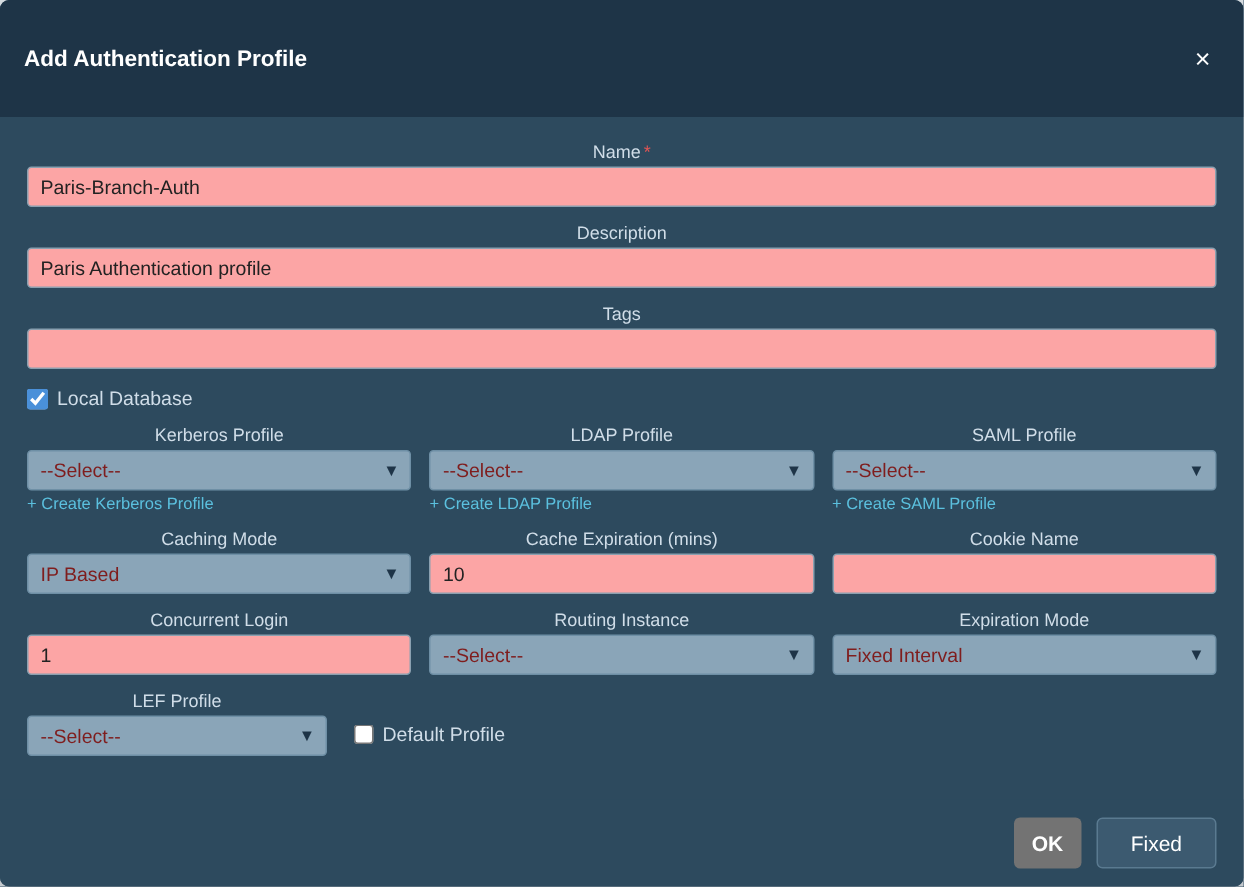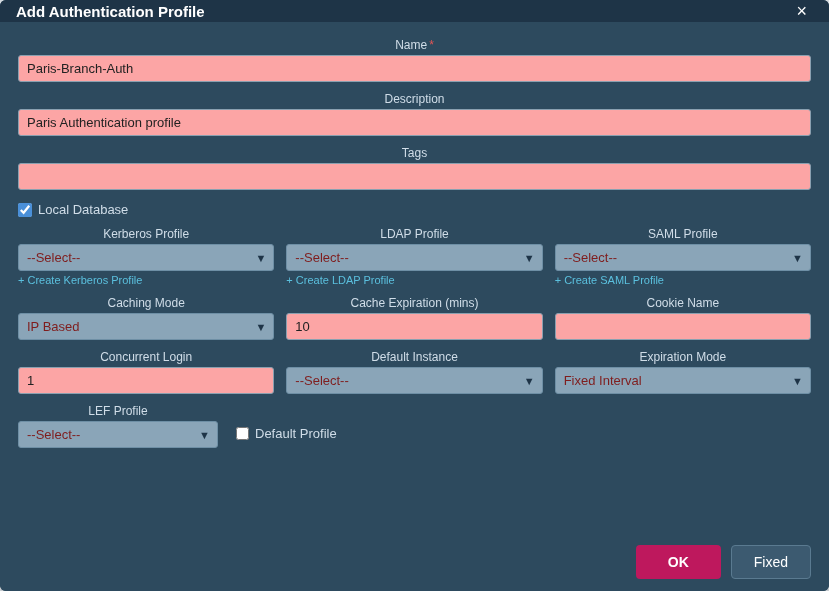--- a/index.html
+++ b/index.html
@@ -16,21 +16,21 @@
       background: #2d4a5e;
       border-radius: 6px;
       width: 829px;
       min-height: 591px;
       box-shadow: 0 4px 20px rgba(0,0,0,0.4);
       display: flex;
       flex-direction: column;
     }
     .modal-header {
       background: #1e3447;
-      padding: 0 16px;
+      padding: 28px 16px;
       border-radius: 6px 6px 0 0;
       display: flex;
       align-items: center;
       justify-content: space-between;
     }
     .modal-title {
       color: #ffffff;
       font-size: 15px;
       font-weight: bold;
     }
@@ -123,25 +123,25 @@
     }
     .modal-footer {
       padding: 12px 18px;
       display: flex;
       justify-content: flex-end;
       gap: 10px;
       background: #2d4a5e;
       border-radius: 0 0 6px 6px;
     }
     .btn-ok {
-      background: #be185d;
+      background: #737373;
       color: #ffffff;
       border: none;
       border-radius: 4px;
-      padding: 8px 32px;
+      padding: 8px 12px;
       font-size: 14px;
       cursor: pointer;
       font-weight: bold;
     }
     .btn-cancel {
       background: #3c5a70;
       color: #ffffff;
       border: 1px solid #5a7a90;
       border-radius: 4px;
       padding: 8px 22px;
@@ -251,21 +251,21 @@
         <input type="text" class="text-input" value="" style="">
       </div>
     </div>
 
     <div class="three-col">
       <div>
         <div class="field-label">Concurrent Login</div>
         <input type="text" class="text-input" value="1" style="">
       </div>
       <div>
-        <div class="field-label">Default Instance</div>
+        <div class="field-label">Routing Instance</div>
         <div class="select-wrapper">
           <select class="select-input">
             <option>--Select--</option>
           </select>
           <span class="chevron">▼</span>
         </div>
       </div>
       <div>
         <div class="field-label">Expiration Mode</div>
         <div class="select-wrapper">

